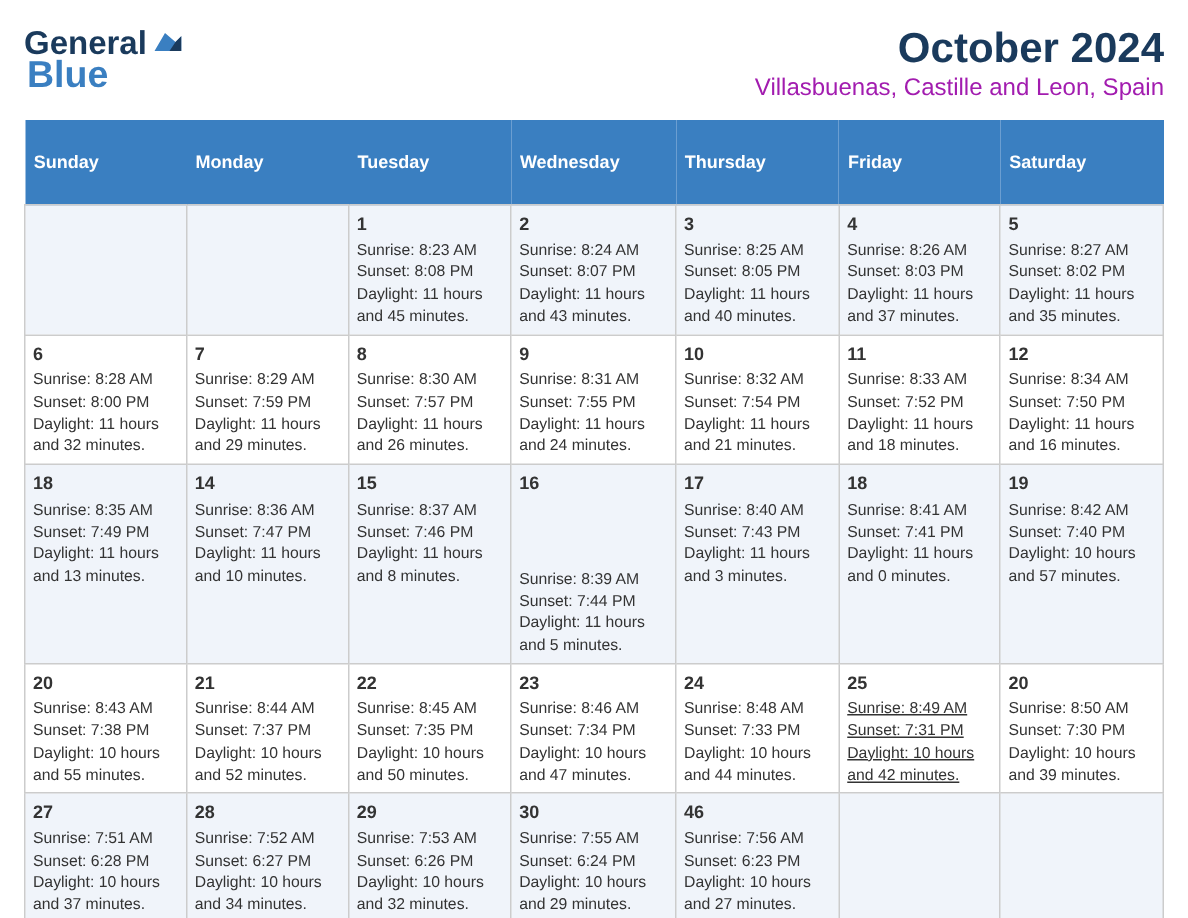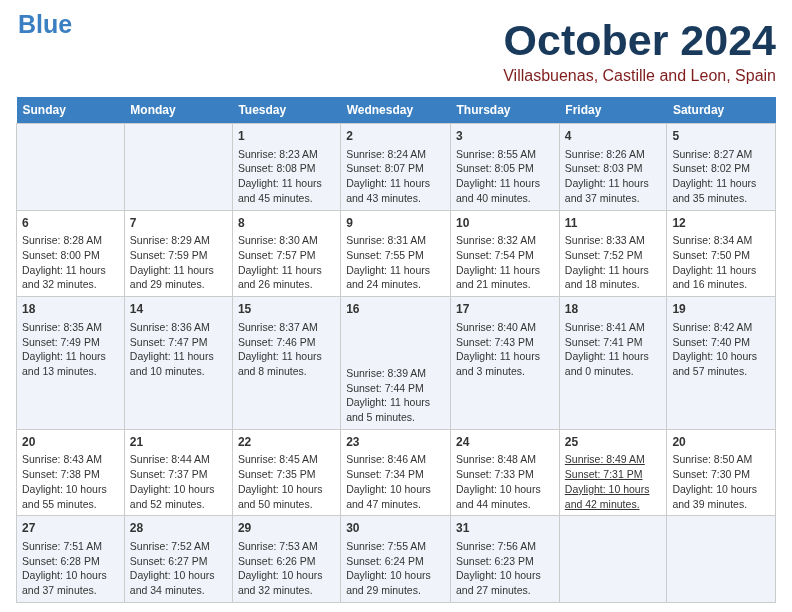--- a/index.html
+++ b/index.html
@@ -18,39 +18,39 @@
     }
     .logo {
       display: flex;
       flex-direction: column;
       align-items: flex-start;
     }
     .title-block {
       text-align: right;
     }
     .month-title {
-      font-size: 43px;
+      font-size: 28px;
       font-weight: bold;
       color: #1a3a5c;
     }
     .location-title {
       font-size: 16px;
-      color: #7f1d1d;
+      color: #a21caf;
       margin-top: 2px;
     }
     table {
       width: 100%;
       border-collapse: collapse;
       font-size: 11px;
     }
     thead tr th {
       background-color: #3a7fc1;
       color: #fff;
       text-align: left;
-      padding: 6px 6px;
+      padding: 21px 6px;
       font-size: 12px;
       font-weight: bold;
       margin-top: 32px;
     }
     tbody tr td {
       border: 1px solid #ccc;
       vertical-align: top;
       padding: 4px 5px;
       height: 80px;
       width: 113px;
@@ -72,20 +72,27 @@
     .cell-content {
       font-size: 10.5px;
       color: #333;
     }
   </style>
 </head>
 <body>
 
 <div class="header">
   <div class="logo">
+    <div style="display:flex;align-items:center;">
+      <span style="font-size:22px;font-weight:bold;color:#1a3a5c;">General</span>
+      <svg width="22" height="18" viewBox="0 0 22 18" style="margin: 0 1px;">
+        <polygon points="4,14 11,2 18,8 22,4 22,14" fill="#3a7fc1"></polygon>
+        <polygon points="14,14 18,8 22,4 22,14" fill="#1a3a5c"></polygon>
+      </svg>
+    </div>
     <span style="font-size:25px;font-weight:bold;color:#3a7fc1;margin-top:-6px;margin-left:2px;">Blue</span>
   </div>
   <div class="title-block">
     <div class="month-title">October 2024</div>
     <div class="location-title">Villasbuenas, Castille and Leon, Spain</div>
   </div>
 </div>
 
 <table>
   <thead>
@@ -110,21 +117,21 @@
 Daylight: 11 hours and 45 minutes.</div>
         </td>
         <td>
           <span class="day-num">2</span>
           <div class="cell-content" style="white-space: pre-line;">Sunrise: 8:24 AM
 Sunset: 8:07 PM
 Daylight: 11 hours and 43 minutes.</div>
         </td>
         <td>
           <span class="day-num">3</span>
-          <div class="cell-content" style="white-space: pre-line;">Sunrise: 8:55 AM
+          <div class="cell-content" style="white-space: pre-line;">Sunrise: 8:25 AM
 Sunset: 8:05 PM
 Daylight: 11 hours and 40 minutes.</div>
         </td>
         <td>
           <span class="day-num">4</span>
           <div class="cell-content" style="white-space: pre-line;">Sunrise: 8:26 AM
 Sunset: 8:03 PM
 Daylight: 11 hours and 37 minutes.</div>
         </td>
         <td>
@@ -285,21 +292,21 @@
 Sunset: 6:26 PM
 Daylight: 10 hours and 32 minutes.</div>
         </td>
         <td>
           <span class="day-num">30</span>
           <div class="cell-content" style="white-space: pre-line;">Sunrise: 7:55 AM
 Sunset: 6:24 PM
 Daylight: 10 hours and 29 minutes.</div>
         </td>
         <td>
-          <span class="day-num">31</span>
+          <span class="day-num">46</span>
           <div class="cell-content" style="white-space: pre-line;">Sunrise: 7:56 AM
 Sunset: 6:23 PM
 Daylight: 10 hours and 27 minutes.</div>
         </td>
         <td></td>
         <td></td>
       </tr>
     </tbody>
 </table>
 

